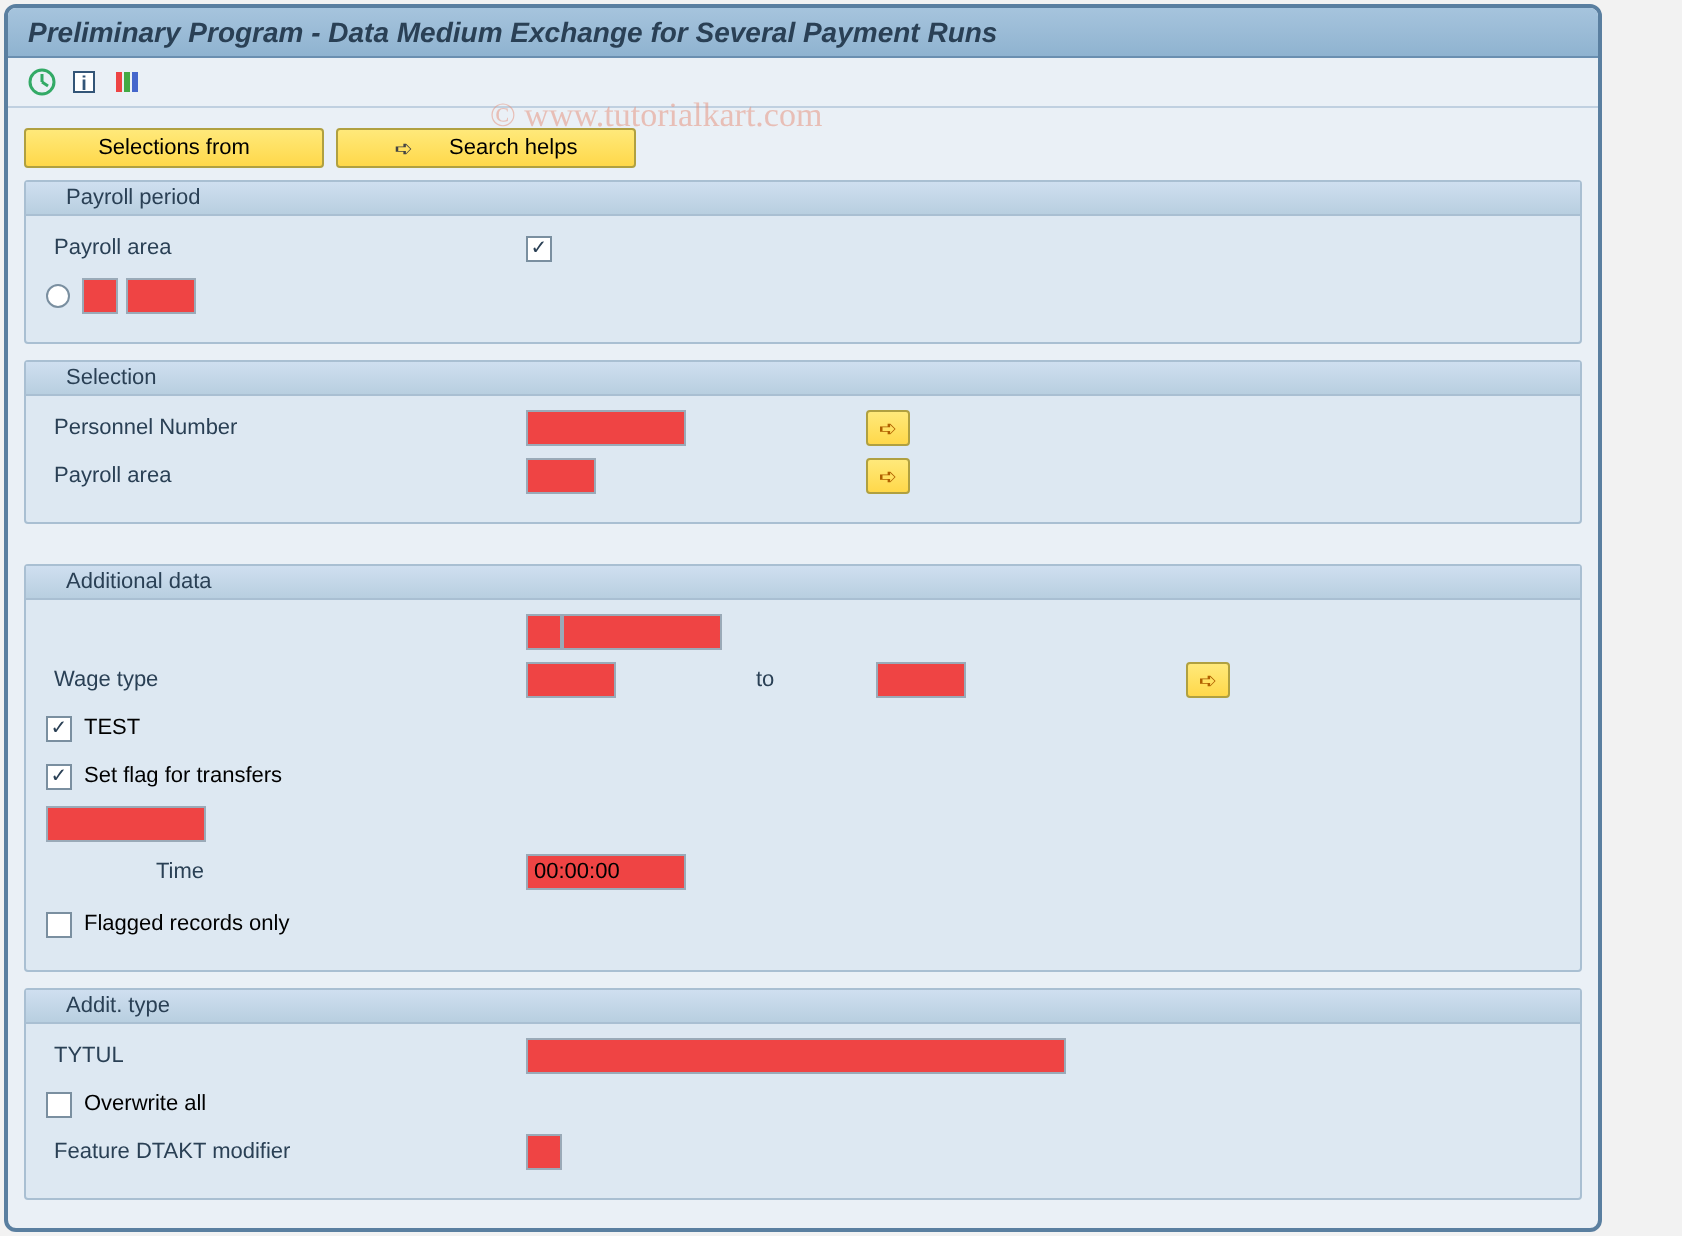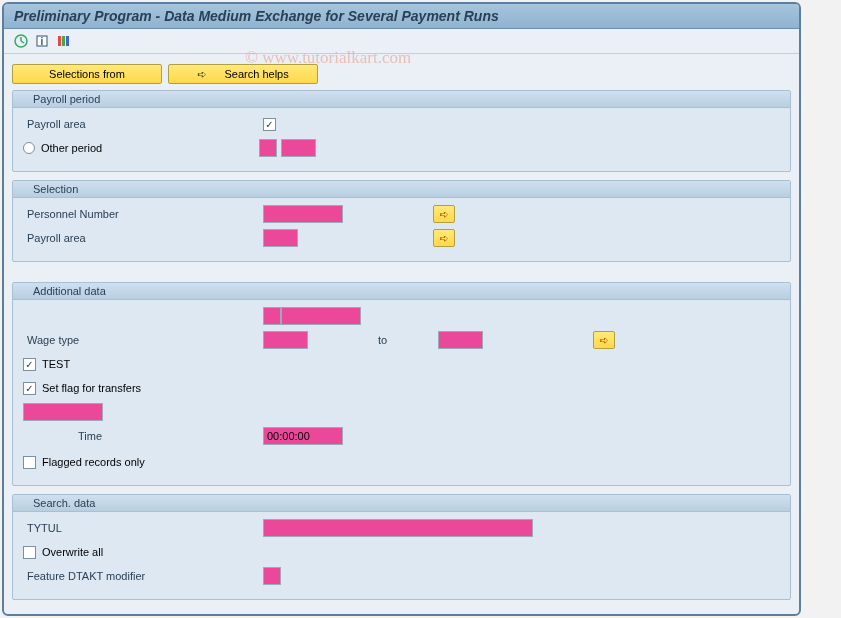--- a/index.html
+++ b/index.html
@@ -104,21 +104,21 @@
       margin-bottom: 2px;
     }
     .label {
       width: 240px;
       padding-left: 4px;
       color: #2a4055;
     }
     .label-indent { width: 240px; padding-left: 55px; color: #2a4055;}
     input[type="text"] {
       border: 1px solid #9aaab8;
-      background: #ec4899;
+      background: #ef4444;
       height: 18px;
       padding: 0 3px;
       font-size: 11px;
     }
     .chk {
       width: 13px; height: 13px;
       border: 1px solid #7a8fa0;
       background: #fff;
       display: inline-flex;
       align-items: center; justify-content: center;
@@ -208,21 +208,20 @@
 
     <div class="groupbox">
       <div class="groupbox-title">Payroll period</div>
       <div class="groupbox-body">
         <div class="row">
           <span class="label">Payroll area</span>
           <span class="chk">✓</span>
         </div>
         <div class="row">
           <span class="radio"></span>
-          <span style="width:218px;">Other period</span>
           <input type="text" class="w18" value="" style="">
           <input type="text" class="w35 gap4" value="" style="">
         </div>
       </div>
     </div>
 
     <div class="groupbox">
       <div class="groupbox-title">Selection</div>
       <div class="groupbox-body">
         <div class="row">
@@ -271,21 +270,21 @@
           <input type="text" class="w80" value="00:00:00" style="">
         </div>
         <div class="row" style="margin-top:4px">
           <span class="chk"></span>
           <span>Flagged records only</span>
         </div>
       </div>
     </div>
 
     <div class="groupbox">
-      <div class="groupbox-title">Search. data</div>
+      <div class="groupbox-title">Addit. type</div>
       <div class="groupbox-body">
         <div class="row">
           <span class="label">TYTUL</span>
           <input type="text" class="w270" value="" style="">
         </div>
         <div class="row">
           <span class="chk"></span>
           <span>Overwrite all</span>
         </div>
         <div class="row">

